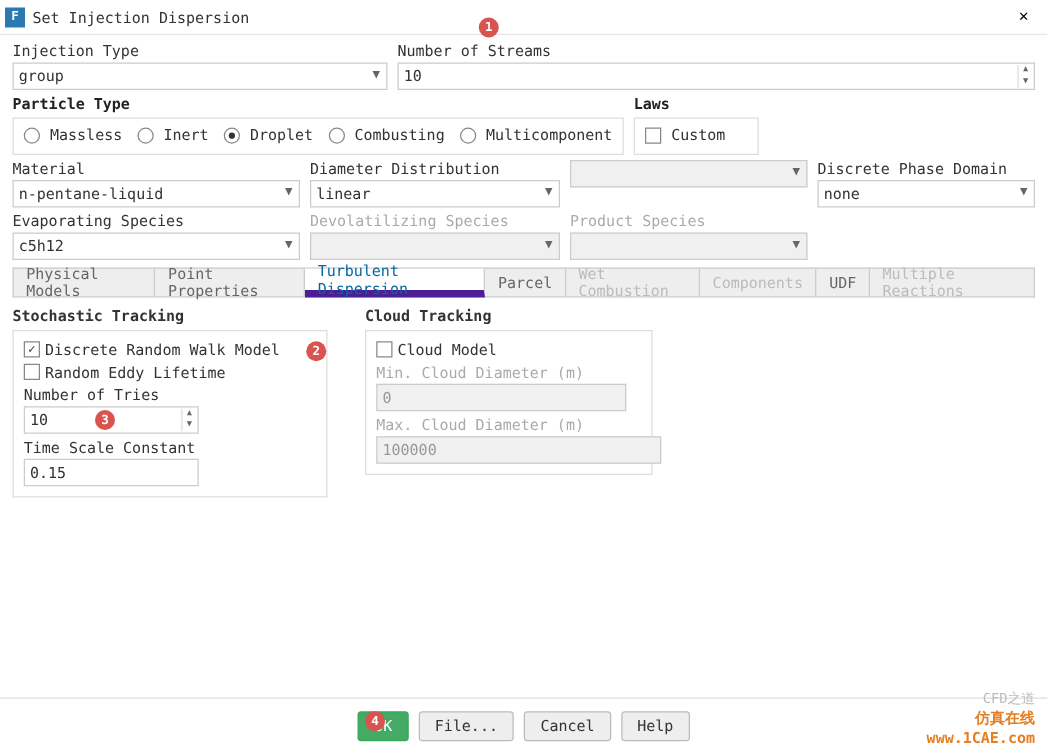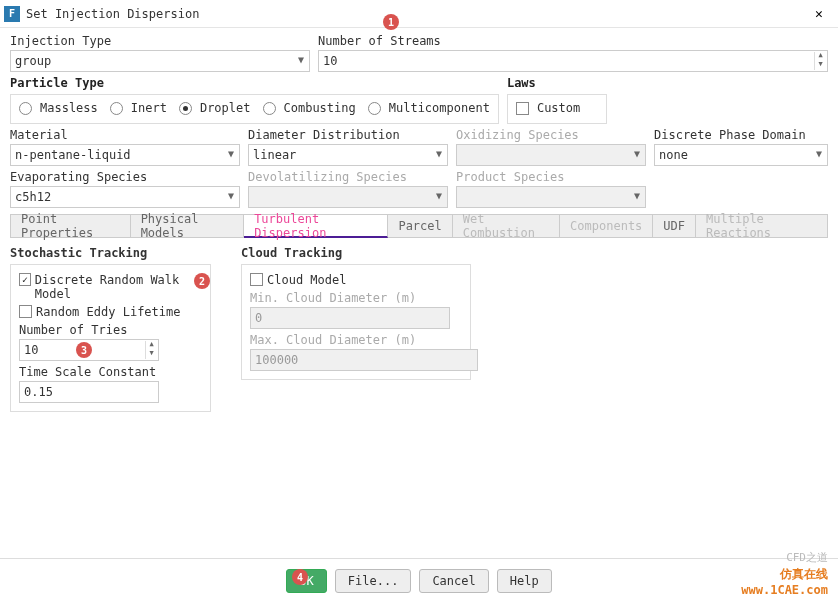--- a/index.html
+++ b/index.html
@@ -20,21 +20,21 @@
   .spin { width:12px; position:absolute; right:1px; top:1px; bottom:1px; display:flex; flex-direction:column; }
   .spin span { flex:1; font-size:7px; line-height:1; text-align:center; color:#666; border-left:1px solid #ddd; }
   .group { border:1px solid #ddd; padding:6px 8px 8px 8px; margin-top:2px; }
   .radio-row { display:flex; align-items:center; gap:4px; }
   .radio, .check { width:13px; height:13px; border:1px solid #888; display:inline-flex; align-items:center; justify-content:center; margin-right:4px; }
   .radio { border-radius:50%; }
   .radio.checked::after { content:""; width:5px; height:5px; background:#333; border-radius:50%; }
   .check.checked::after { content:"✓"; font-size:10px; color:#333; line-height:1; }
   .tabs { display:flex; border:1px solid #ccc; background:#eee; height:24px; margin-top:6px; }
   .tab { padding:0 10px; border-right:1px solid #ccc; display:flex; align-items:center; color:#666; font-family:Consolas,monospace; cursor:pointer; position:relative; }
-  .tab.active { background:#fff; color:#ec4899; border-bottom:2px solid #4c1d95; margin-bottom:-1px; }
+  .tab.active { background:#fff; color:#0369a1; border-bottom:6px solid #4c1d95; margin-bottom:-1px; }
   .tab.dis { color:#bbb; }
   .panel-area { display:flex; gap:30px; padding-top:8px; }
   .panel { }
   .panel-title { font-weight:bold; margin-bottom:4px; }
   .panel-box { border:1px solid #ddd; padding:8px; }
   .chk-row { display:flex; margin-bottom:4px; position:relative; }
   .field-lbl { margin:4px 0 2px 0; font-family:Consolas,monospace; }
   .field-lbl-dis { color:#aaa; }
   .badge { position:absolute; width:16px; height:16px; border-radius:50%; background:#d9534f; color:#fff; font-size:10px; font-weight:bold; display:flex; align-items:center; justify-content:center; z-index:5; }
   .btn-row { display:flex; gap:8px; justify-content:center; align-items:center; padding:10px 0; border-top:1px solid #ddd; margin-top:8px; position:relative; }
@@ -114,21 +114,20 @@
         </div>
     </div>
     <div class="col" style="flex:0 0 200px">
       <span class="lbl">Diameter Distribution</span>
       <div class="select">
           <span>linear</span>
           <span class="arrow">▼</span>
         </div>
     </div>
     <div class="col" style="flex:0 0 190px">
-      <span class="lbl lbl-dis">Oxidizing Species</span>
       <div class="select select-dis">
           <span></span>
           <span class="arrow">▼</span>
         </div>
     </div>
     <div class="col" style="flex:1">
       <span class="lbl">Discrete Phase Domain</span>
       <div class="select">
           <span>none</span>
           <span class="arrow">▼</span>
@@ -154,33 +153,33 @@
     <div class="col" style="flex:0 0 190px">
       <span class="lbl lbl-dis">Product Species</span>
       <div class="select select-dis">
           <span></span>
           <span class="arrow">▼</span>
         </div>
     </div>
   </div>
 
   <div class="tabs">
+    <div class="tab">Physical Models</div>
     <div class="tab">Point Properties</div>
-    <div class="tab">Physical Models</div>
     <div class="tab active">Turbulent Dispersion</div>
     <div class="tab">Parcel</div>
     <div class="tab dis">Wet Combustion</div>
     <div class="tab dis">Components</div>
     <div class="tab">UDF</div>
     <div class="tab dis" style="border-right:none">Multiple Reactions</div>
     <span class="badge" style="top:14px;left:383px">1</span>
   </div>
 
   <div class="panel-area">
-    <div class="panel" style="width:201px">
+    <div class="panel" style="width:252px">
       <div class="panel-title">Stochastic Tracking</div>
       <div class="panel-box">
         <div class="chk-row">
           <span class="check checked"></span>
           <span>Discrete Random Walk Model</span>
           <span class="badge" style="right:-8px;top:0">2</span>
         </div>
         <div class="chk-row">
           <span class="check"></span>
           <span>Random Eddy Lifetime</span>

